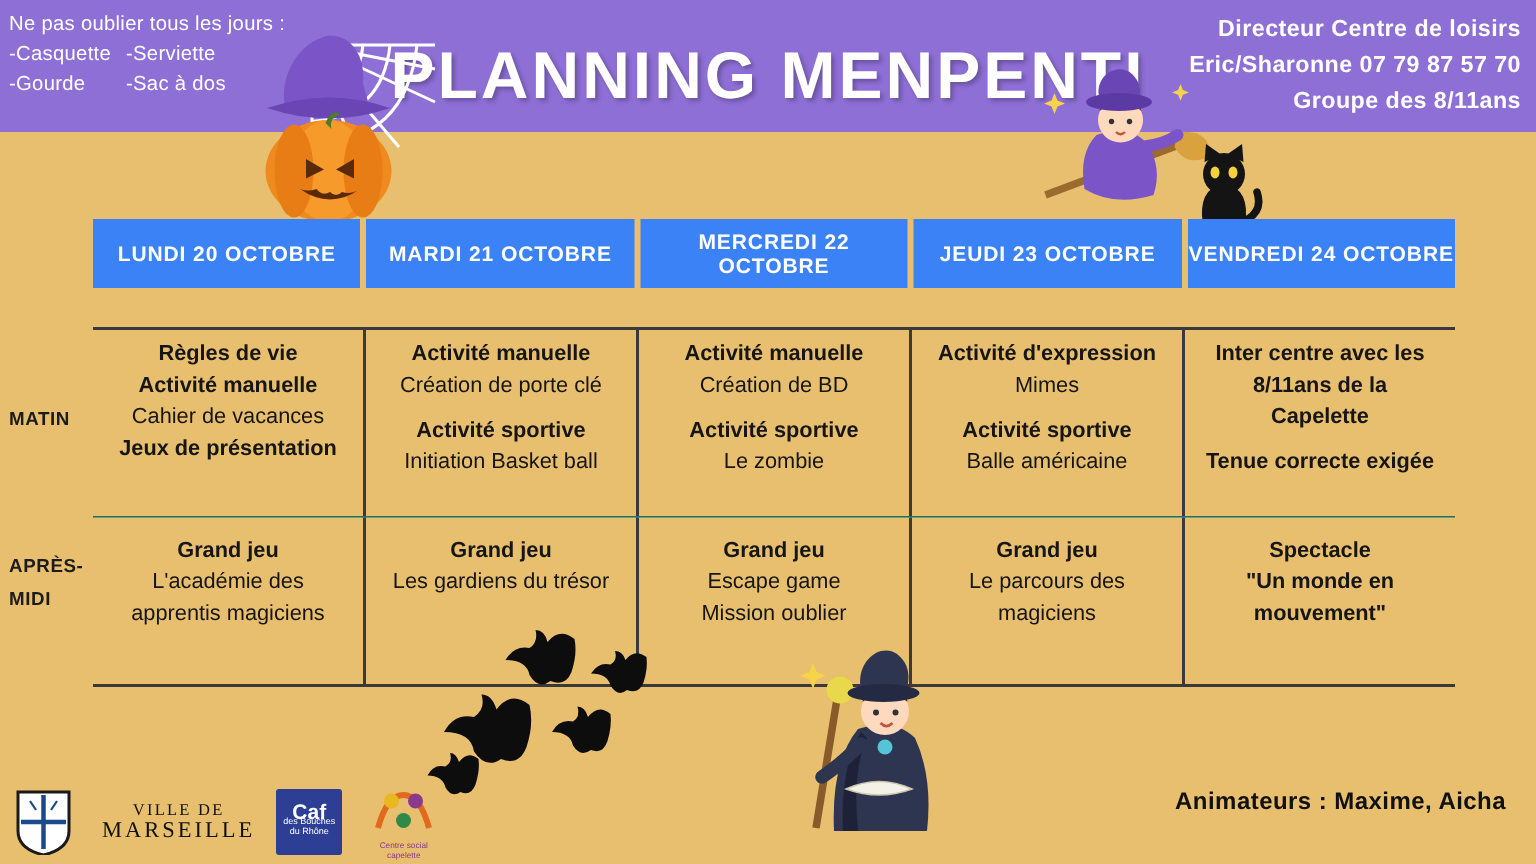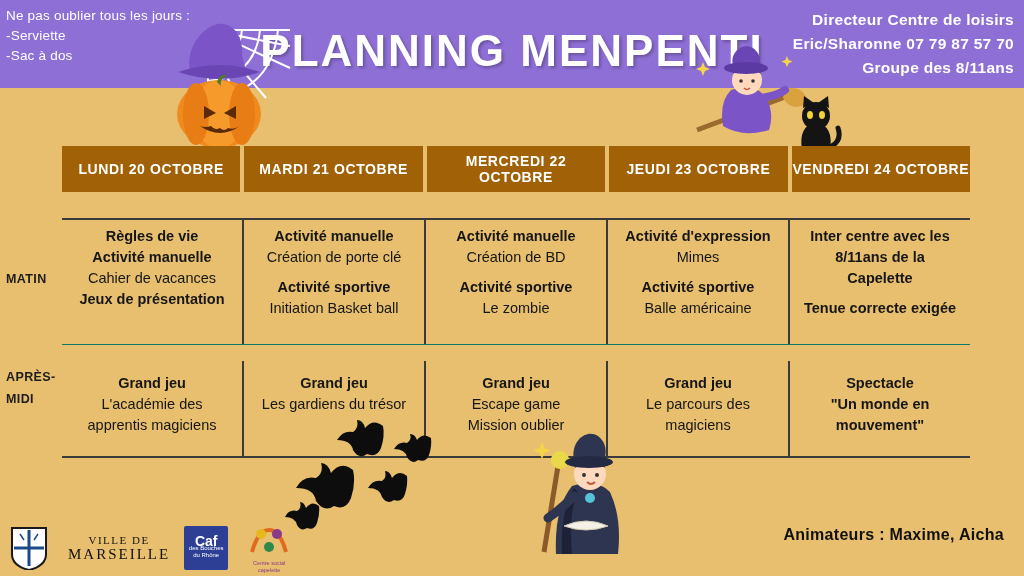--- a/index.html
+++ b/index.html
@@ -73,21 +73,21 @@
   .days {
     position: absolute;
     top: 146px; left: 62px;
     width: 908px;
     display: flex;
     gap: 4px;
   }
   .day {
     flex: 1 1 0;
     height: 46px;
-    background: #a16207;
+    background: #3b82f6;
     color: #ffffff;
     font-size: 14px;
     font-weight: bold;
     letter-spacing: .6px;
     display: flex;
     align-items: center;
     justify-content: center;
     text-align: center;
   }
 
@@ -124,21 +124,21 @@
     text-align: center;
     color: #161616;
     font-size: 14.5px;
     line-height: 21px;
     border-left: 2px solid #3a3a3a;
   }
   .cell:first-child { border-left: none; }
   .cell .b { font-weight: bold; }
   .cell .sp { height: 9px; }
 
-  .row.afternoon .cell { padding-top: 12px; margin-top: 16px; }
+  .row.afternoon .cell { padding-top: 12px; }
 
   
   .animators {
     position: absolute;
     right: 20px; bottom: 32px;
     color: #111111;
     font-size: 16px;
     font-weight: bold;
     letter-spacing: .3px;
   }
@@ -178,20 +178,24 @@
 </style>
 </head>
 <body>
 
 <div class="page">
 
   <div class="header">
     <div class="reminder">
       <div class="rem-title">Ne pas oublier tous les jours :</div>
       <div class="rem-cols">
+        <div class="rem-col">
+          <div>-Casquette</div>
+          <div>-Gourde</div>
+        </div>
         <div class="rem-col">
           <div>-Serviette</div>
           <div>-Sac à dos</div>
         </div>
       </div>
     </div>
 
     <div class="main-title">PLANNING MENPENTI</div>
 
     <div class="contact">

